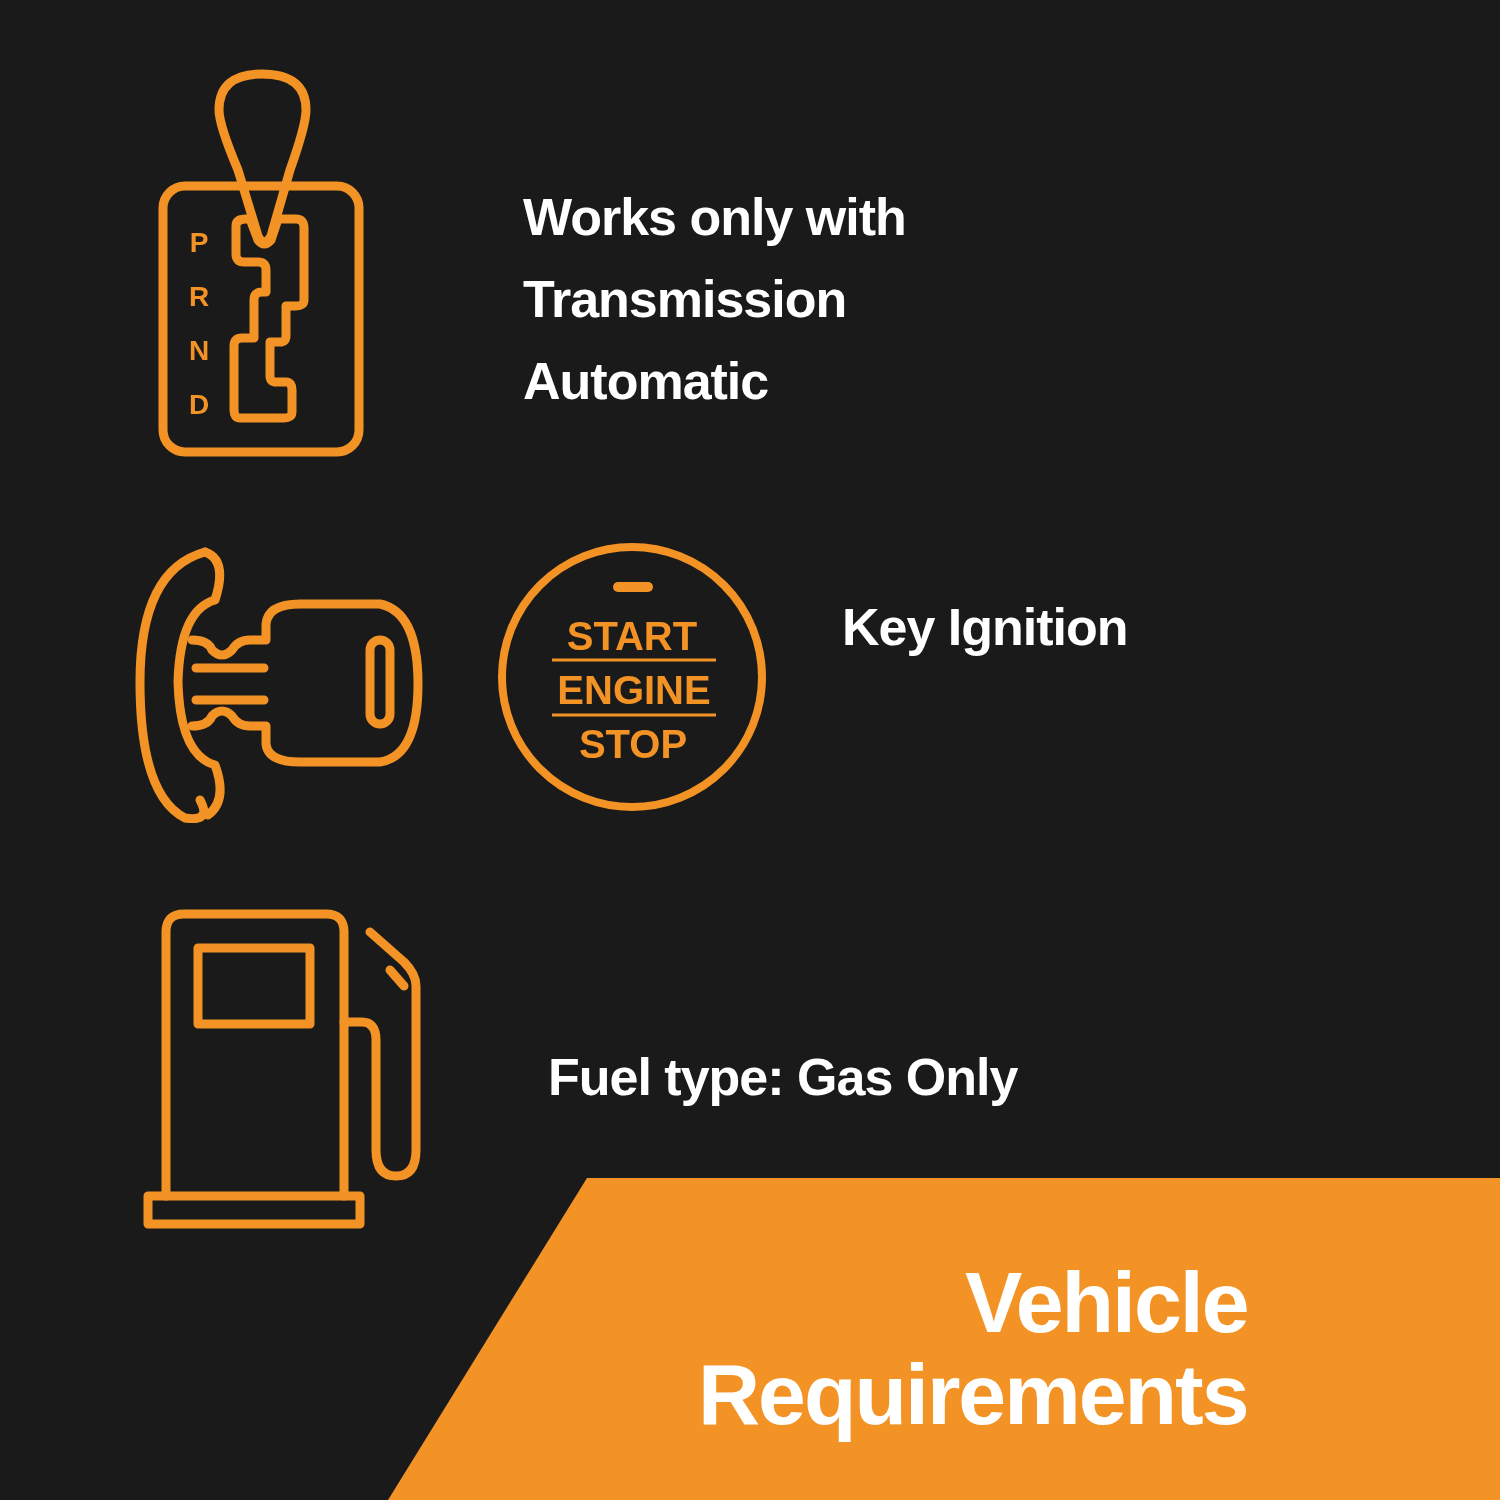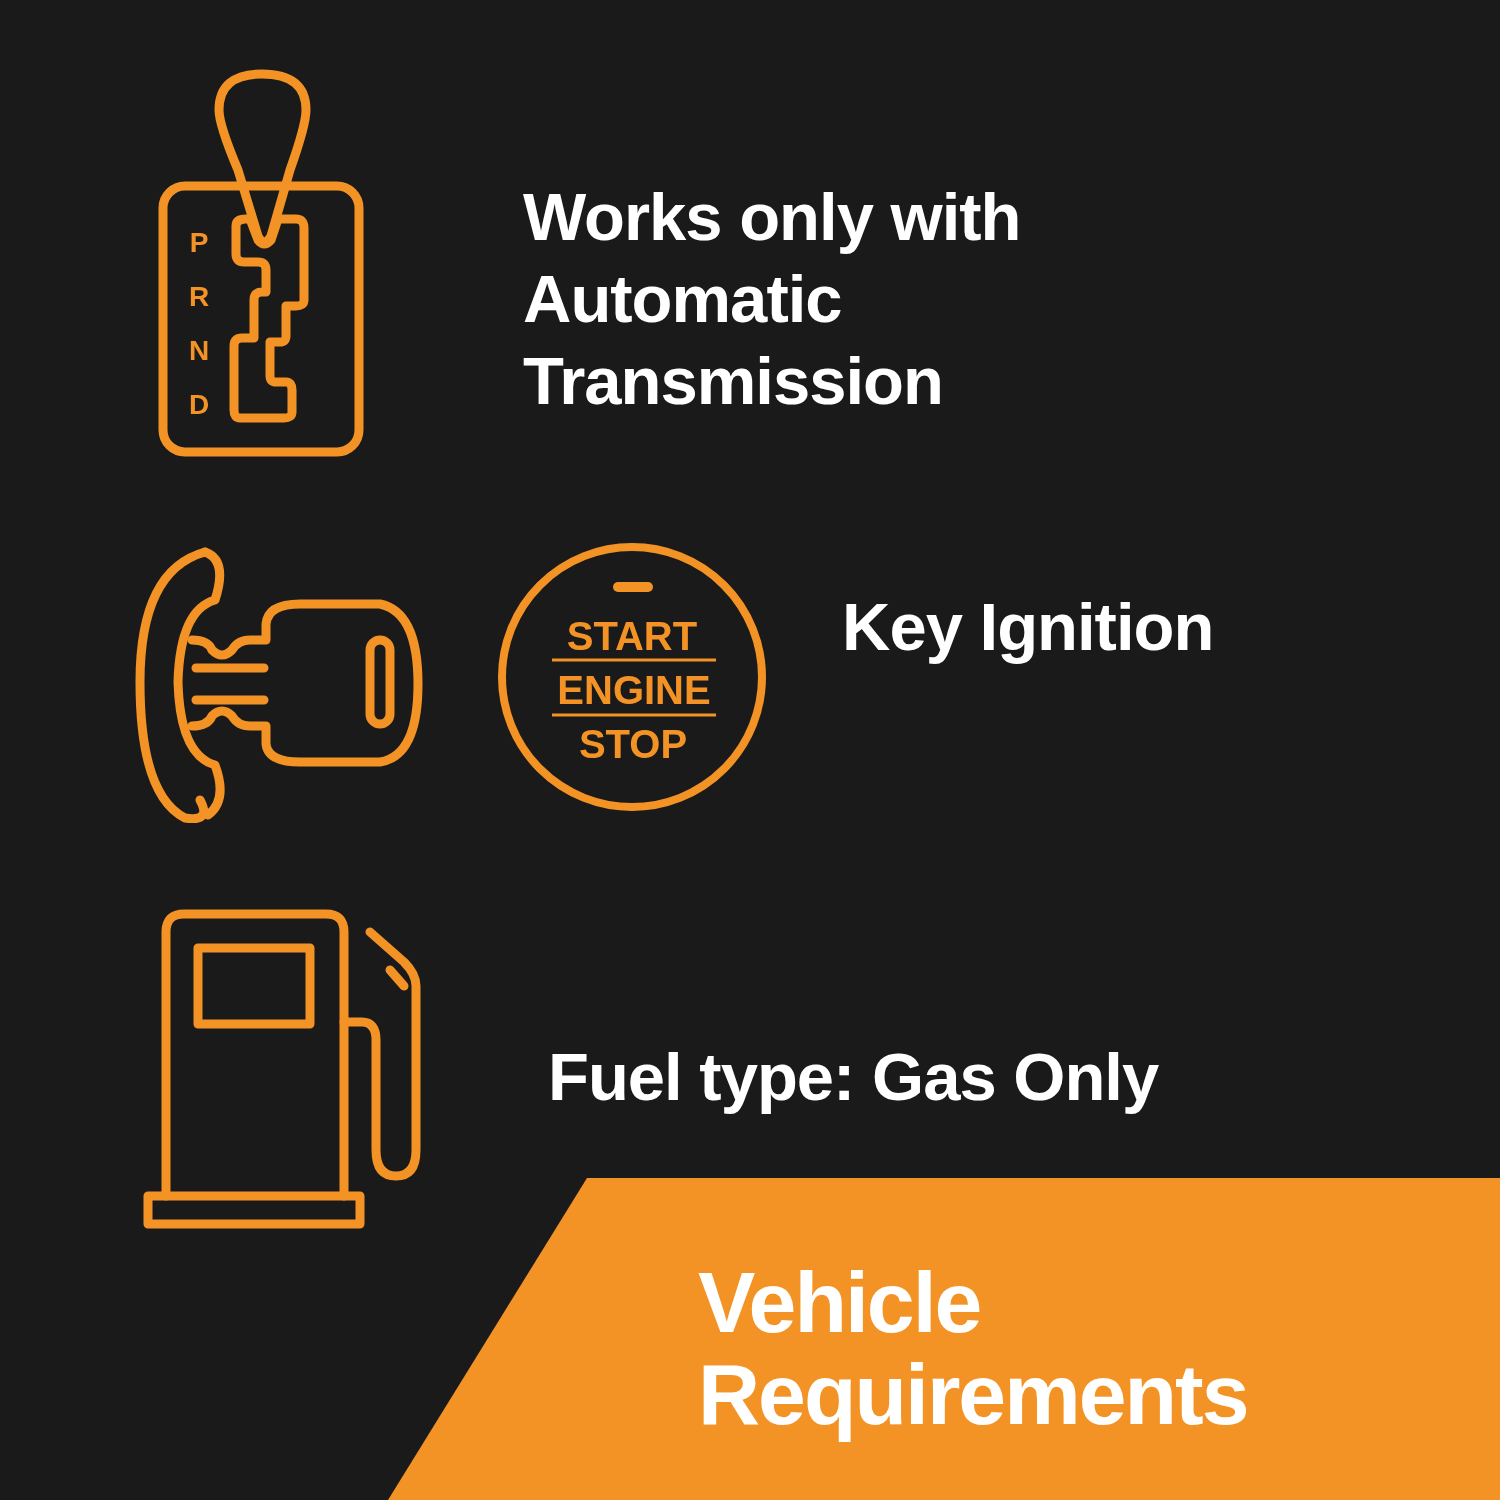--- a/index.html
+++ b/index.html
@@ -1,19 +1,19 @@
 <!DOCTYPE html>
 <html><head>
 <meta charset="utf-8">
 <style>
   html, body { margin:0; padding:0; }
   body { width:1500px; height:1500px; background:#1a1a1a; position:relative; overflow:hidden;
          font-family:"Liberation Sans", "DejaVu Sans", sans-serif; }
   .abs { position:absolute; }
-  .feature-text { color:#ffffff; font-weight:700; font-size:67px; line-height:82px; letter-spacing:-1px; }
+  .feature-text { color:#ffffff; font-weight:700; font-size:52px; line-height:82px; letter-spacing:-1px; }
   svg { position:absolute; overflow:visible; }
   .banner { position:absolute; left:0; top:0; width:1500px; height:1500px; pointer-events:none; }
   .banner-text { color:#ffffff; font-weight:700; font-size:86px; line-height:92px; letter-spacing:-2px; }
 </style>
 </head>
 <body>
 
 <svg style="left:0;top:0;" width="1500" height="1500">
   <g fill="none" stroke="#f39325" stroke-width="9" stroke-linejoin="round" stroke-linecap="round">
     <rect x="163" y="186" width="196" height="266" rx="22"></rect>
@@ -23,22 +23,22 @@
   <g fill="#f39325" font-family="Liberation Sans, sans-serif" font-weight="700" font-size="28" text-anchor="middle">
     <text x="199" y="252">P</text>
     <text x="199" y="306">R</text>
     <text x="199" y="360">N</text>
     <text x="199" y="414">D</text>
   </g>
 </svg>
 
 <div class="abs feature-text" style="left:523px;top:176px;">
   <div>Works only with</div>
+  <div>Transmission</div>
   <div>Automatic</div>
-  <div>Transmission</div>
 </div>
 
 <svg style="left:0;top:0;" width="1500" height="1500">
   <g fill="none" stroke="#f39325" stroke-width="9" stroke-linejoin="round" stroke-linecap="round">
     <path d="M205 552 Q140 570 140 682 Q140 795 185 818 Q212 822 200 800"></path>
     <path d="M205 552 Q228 560 215 600 Q180 610 178 682 Q180 755 215 765 Q228 800 208 815"></path>
     <path d="M192 640 Q208 640 212 650 Q222 660 232 650 Q238 640 250 640 L266 640 L266 624 Q268 604 300 604 L380 604 Q418 612 418 684 Q418 756 380 762 L300 762 Q268 762 266 744 L266 726 L250 726 Q238 726 232 716 Q222 706 212 716 Q208 726 192 726"></path>
     <path d="M196 668 L264 668 M196 700 L264 700"></path>
     <rect x="370" y="640" width="20" height="84" rx="10"></rect>
   </g>
@@ -73,16 +73,16 @@
 </svg>
 
 <div class="abs feature-text" style="left:548px;top:1036px;">
   <div>Fuel type: Gas Only</div>
 </div>
 
 <svg class="banner" width="1500" height="1500">
   <polygon points="587,1178 1500,1178 1500,1500 388,1500" fill="#f39325"></polygon>
 </svg>
 
-<div class="abs banner-text" style="left:698px;top:1256px;">
+<div class="abs banner-text" style="left:698px;top:1256px;text-align:right;">
   <div>Vehicle</div>
   <div>Requirements</div>
 </div>
 
 </body></html>

